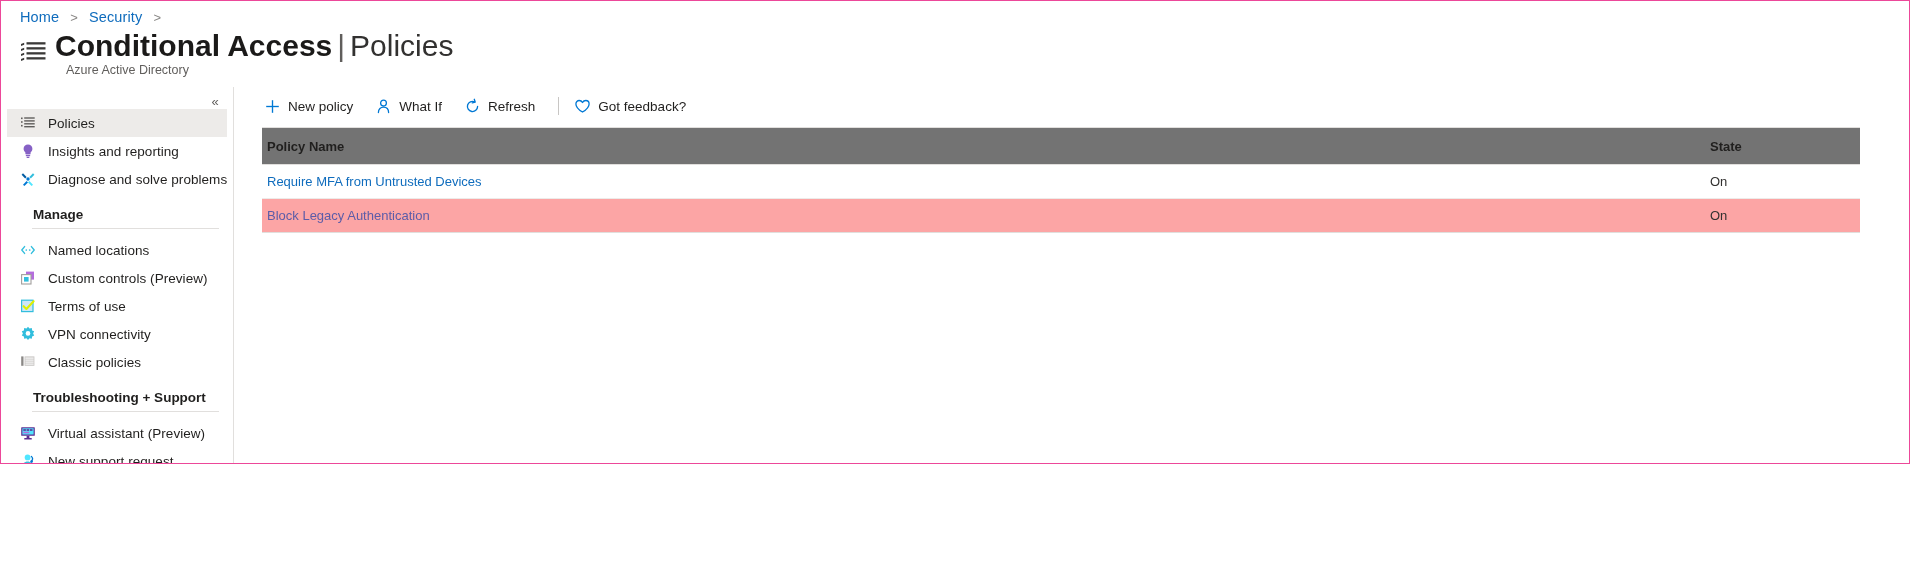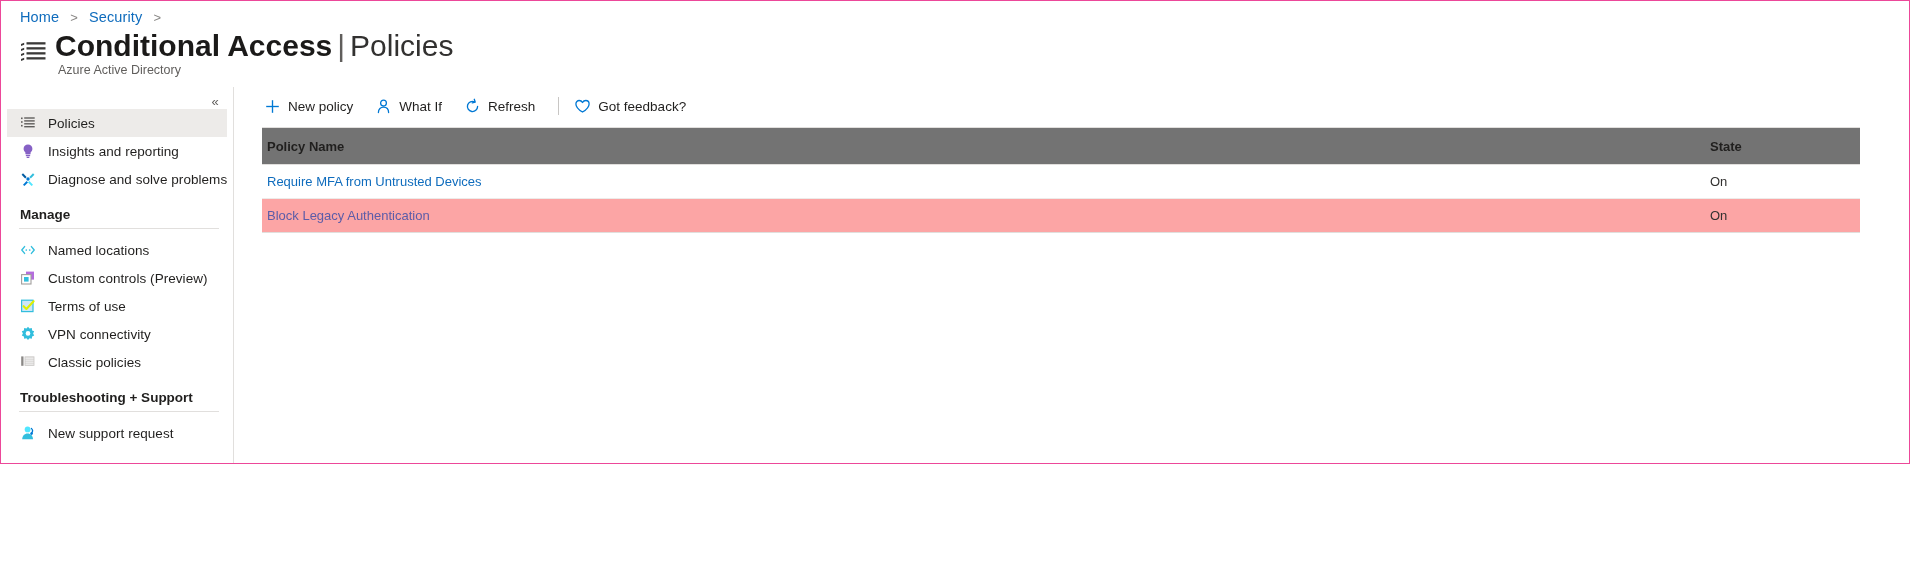--- a/index.html
+++ b/index.html
@@ -56,21 +56,21 @@
     margin: 0 5px;
   }
   .page-title .sub {
     font-weight: 400;
     color: #323130;
   }
   .page-subtitle {
     font-size: 12.5px;
     color: #605e5c;
     margin-top: 2px;
-    margin-left: 3px;
+    margin-left: 11px;
     white-space: nowrap;
   }
 
   
   .sidebar {
     position: absolute;
     left: 1px; top: 86px;
     width: 232px; height: 491px;
     background: #ffffff;
     border-right: 1px solid #e1dfdd;
@@ -107,21 +107,21 @@
     margin-right: 12px;
     display: flex; align-items: center; justify-content: center;
   }
   .nav-item .lbl {
     font-size: 13.5px;
     color: #201f1e;
     letter-spacing: 0.05px;
   }
   .nav-group {
     margin-top: 14px;
-    padding: 0 7px 0 18px;
+    padding: 0 7px 0 31px;
   }
   .nav-group .g-label {
     font-size: 13.5px;
     font-weight: 700;
     color: #201f1e;
     padding-bottom: 6px;
     white-space: nowrap;
   }
   .nav-group .g-rule {
     border-top: 1px solid #e1dfdd;
@@ -361,20 +361,35 @@
         </span>
         <span class="lbl">Classic policies</span>
       </div>
 
       <div class="nav-group">
         <div class="g-label">Troubleshooting + Support</div>
         <div class="g-rule"></div>
       </div>
       <div class="group-spacer"></div>
 
+      <div class="nav-item">
+        <span class="ico">
+          <svg width="16" height="16" viewBox="0 0 16 16">
+            <rect x="1.2" y="2.2" width="13.6" height="8.6" rx="0.6" fill="#5c2e91"></rect>
+            <rect x="2.4" y="3.3" width="11.2" height="6.2" fill="#50e6ff"></rect>
+            <rect x="3.3" y="4.2" width="2.6" height="1.6" fill="#5c2e91"></rect>
+            <rect x="6.6" y="4.2" width="2.6" height="1.6" fill="#5c2e91"></rect>
+            <rect x="9.9" y="4.2" width="2.6" height="1.6" fill="#5c2e91"></rect>
+            <rect x="3.3" y="6.7" width="6" height="1.6" fill="#b46ddd"></rect>
+            <rect x="6.6" y="10.8" width="2.8" height="2.4" fill="#5c2e91"></rect>
+            <rect x="4.2" y="13" width="7.6" height="1.4" rx="0.5" fill="#5c2e91"></rect>
+          </svg>
+        </span>
+        <span class="lbl">Virtual assistant (Preview)</span>
+      </div>
 
       <div class="nav-item">
         <span class="ico">
           <svg width="16" height="16" viewBox="0 0 16 16">
             <circle cx="7.6" cy="4.4" r="2.9" fill="#50e6ff"></circle>
             <path d="M2.2 14.2 C2.2 10.6 4.6 8.4 7.6 8.4 C10.6 8.4 13 10.6 13 14.2 Z" fill="#32bedd"></path>
             <path d="M11.4 3.4 A3.4 3.4 0 0 1 11.4 8.2" fill="none" stroke="#0078d4" stroke-width="1.3" stroke-linecap="round"></path>
             <circle cx="11.6" cy="8.6" r="1.3" fill="#0078d4"></circle>
           </svg>
         </span>

